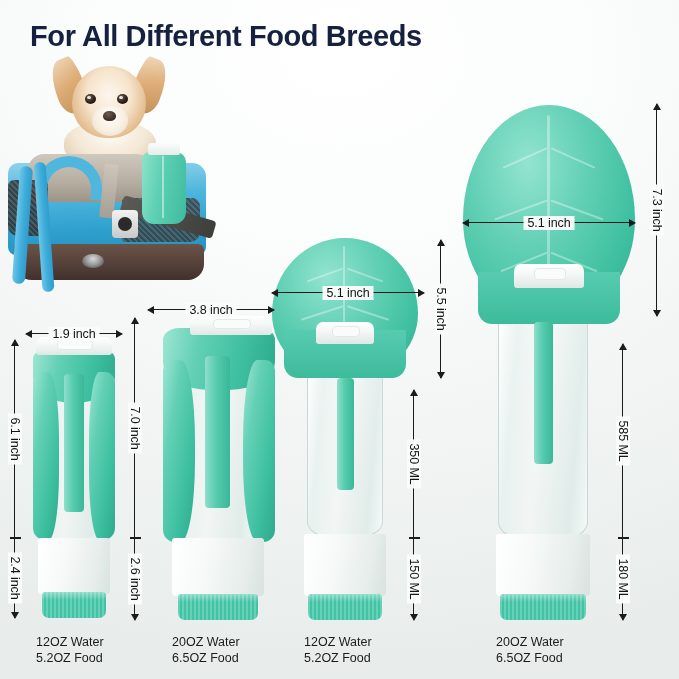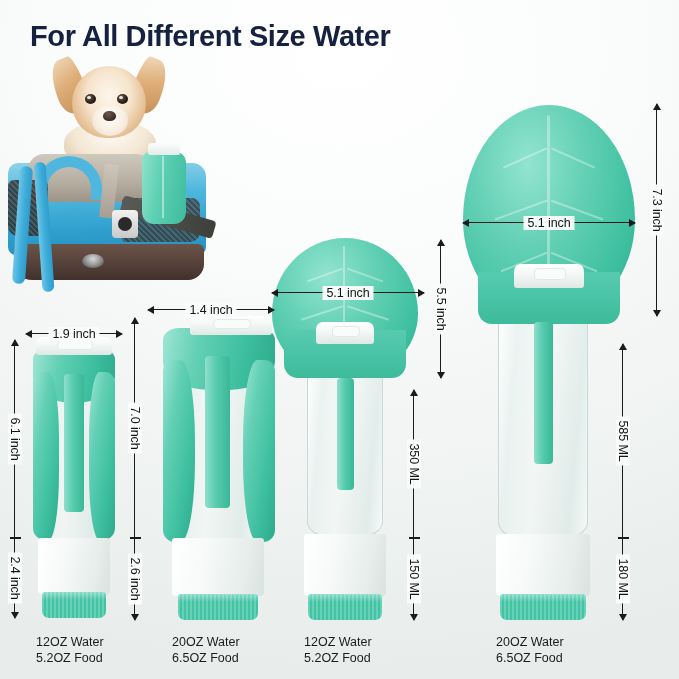--- a/index.html
+++ b/index.html
@@ -279,21 +279,21 @@
     color: #1b1b1b;
     white-space: nowrap;
     z-index: 20;
   }
 </style>
 </head>
 <body>
 
 <div id="stage">
 
-  <div id="title">For All Different Size Water</div>
+  <div id="title">For All Different Food Breeds</div>
 
   <div id="carrier-photo">
     <div class="dog-ear l"></div>
     <div class="dog-ear r"></div>
     <div class="dog-head"></div>
     <div class="dog-eye l"></div>
     <div class="dog-eye r"></div>
     <div class="dog-muzzle"></div>
     <div class="dog-nose"></div>
     <div class="dog-ruff"></div>
@@ -353,21 +353,21 @@
     <div class="clear-body" style="left:178px; top:344px; width:80px;  height:198px; border-radius:6px 6px 12px 12px;"></div>
     <div class="folded-leaf" style="left:163px; top:360px; width:32px;  height:182px; border-radius:10px 45% 45% 12px;"></div>
     <div class="folded-leaf" style="left:243px; top:360px; width:32px;  height:182px; border-radius:45% 10px 12px 45%;"></div>
     <div class="strap-tab" style="left:205px; top:356px; width:25px;  height:152px;"></div>
     <div class="food-base" style="left:172px; top:538px; width:92px;  height:58px;"></div>
     <div class="bottom-cap" style="left:178px; top:594px; width:80px;  height:26px;"></div>
 
     <div class="dim dim-h" style="left:148px; top:309px; width:126px;">
       <span class="arrow left"></span>
         <span class="arrow right"></span>
-      <span class="dim-label h" style="left:63px; top:0;">1.4 inch</span>
+      <span class="dim-label h" style="left:63px; top:0;">3.8 inch</span>
     </div>
 
     <div class="dim dim-v" style="left:134px; top:318px; height:220px;">
       <span class="arrow up"></span>
         <span class="tick-v" style="bottom:0;"></span>
       <span class="dim-label v" style="left:0; top:110px;">7.0 inch</span>
     </div>
 
     <div class="dim dim-v" style="left:134px; top:538px; height:82px;">
       <span class="tick-v" style="top:0;"></span>

